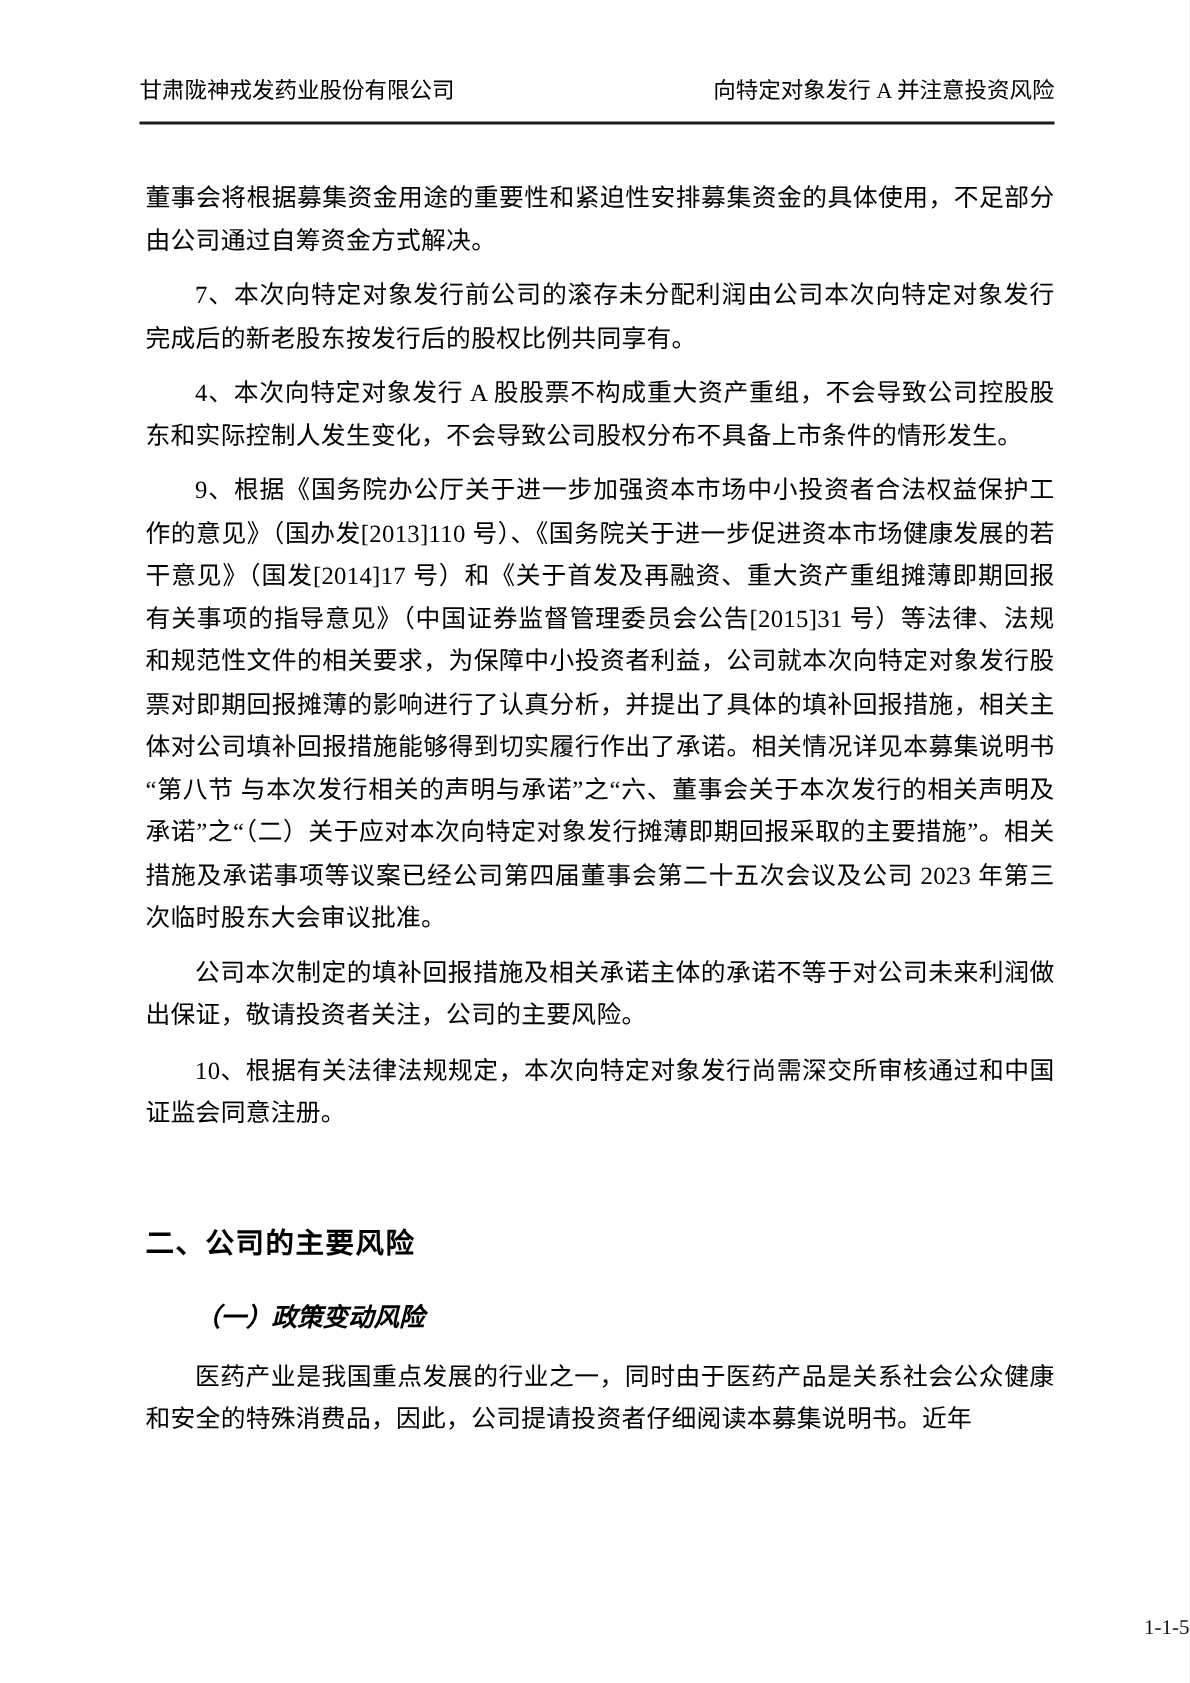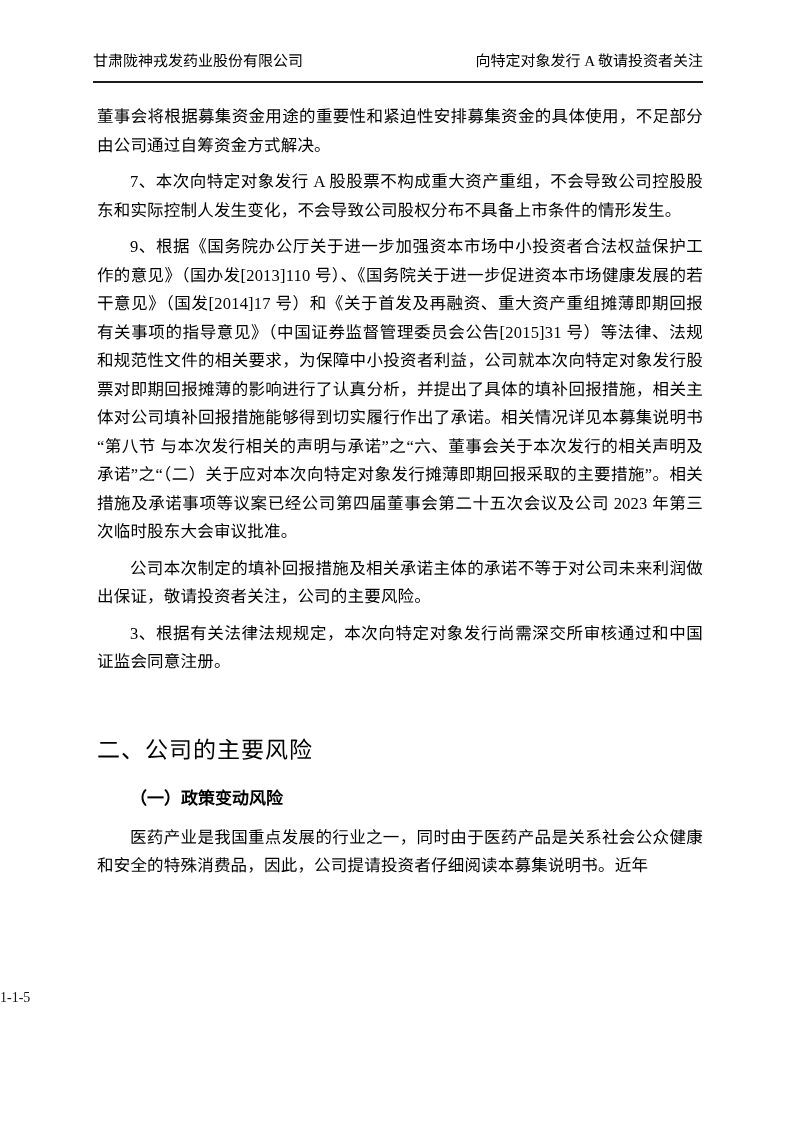--- a/index.html
+++ b/index.html
@@ -22,82 +22,84 @@
     display: flex;
     justify-content: space-between;
     font-size: 15px;
     line-height: 22px;
     padding-bottom: 9px;
     border-bottom: 2px solid #1c1c1c;
   }
   .content {
     position: absolute;
     left: 97px;
-    top: 103px;
+    top: 118px;
     width: 606px;
   }
   p.body-text {
     font-size: 16.5px;
     line-height: 28.5px;
     text-align: justify;
     text-indent: 33px;
     margin-bottom: 8px;
     letter-spacing: 0.2px;
   }
   p.no-indent { text-indent: 0; }
   h2.section-heading {
     font-family: "Liberation Sans", "DejaVu Sans", sans-serif;
-    font-size: 23px;
+    font-size: 19px;
     line-height: 26px;
-    font-weight: normal;
+    font-weight: bold;
     margin-top: 60px;
     margin-bottom: 26px;
     letter-spacing: 1px;
   }
   h3.subsection-heading {
     font-family: "Liberation Sans", "DejaVu Sans", sans-serif;
     font-size: 17px;
     line-height: 20px;
     font-weight: bold;
     text-indent: 33px;
     margin-top: 12px;
     margin-bottom: 15px;
+    font-style: italic;
   }
   .footer {
     position: absolute;
     left: 0;
-    top: 990px;
+    top: 1078px;
     width: 100%;
-    text-align: left;
+    text-align: right;
     font-size: 14px;
     color: #111111;
   }
 </style>
 </head>
 <body>
 
 <div class="page">
 
   <div class="header">
     <span>甘肃陇神戎发药业股份有限公司</span>
-    <span>向特定对象发行 A 敬请投资者关注</span>
+    <span>向特定对象发行 A 并注意投资风险</span>
   </div>
 
   <div class="content">
 
     <p class="body-text no-indent">董事会将根据募集资金用途的重要性和紧迫性安排募集资金的具体使用，不足部分由公司通过自筹资金方式解决。</p>
 
+    <p class="body-text">7、本次向特定对象发行前公司的滚存未分配利润由公司本次向特定对象发行完成后的新老股东按发行后的股权比例共同享有。</p>
 
-    <p class="body-text">7、本次向特定对象发行 A 股股票不构成重大资产重组，不会导致公司控股股东和实际控制人发生变化，不会导致公司股权分布不具备上市条件的情形发生。</p>
+    <p class="body-text">4、本次向特定对象发行 A 股股票不构成重大资产重组，不会导致公司控股股东和实际控制人发生变化，不会导致公司股权分布不具备上市条件的情形发生。</p>
 
     <p class="body-text">9、根据《国务院办公厅关于进一步加强资本市场中小投资者合法权益保护工作的意见》（国办发[2013]110 号）、《国务院关于进一步促进资本市场健康发展的若干意见》（国发[2014]17 号）和《关于首发及再融资、重大资产重组摊薄即期回报有关事项的指导意见》（中国证券监督管理委员会公告[2015]31 号）等法律、法规和规范性文件的相关要求，为保障中小投资者利益，公司就本次向特定对象发行股票对即期回报摊薄的影响进行了认真分析，并提出了具体的填补回报措施，相关主体对公司填补回报措施能够得到切实履行作出了承诺。相关情况详见本募集说明书“第八节 与本次发行相关的声明与承诺”之“六、董事会关于本次发行的相关声明及承诺”之“（二）关于应对本次向特定对象发行摊薄即期回报采取的主要措施”。相关措施及承诺事项等议案已经公司第四届董事会第二十五次会议及公司 2023 年第三次临时股东大会审议批准。</p>
 
     <p class="body-text">公司本次制定的填补回报措施及相关承诺主体的承诺不等于对公司未来利润做出保证，敬请投资者关注，公司的主要风险。</p>
 
-    <p class="body-text">3、根据有关法律法规规定，本次向特定对象发行尚需深交所审核通过和中国证监会同意注册。</p>
+    <p class="body-text">10、根据有关法律法规规定，本次向特定对象发行尚需深交所审核通过和中国证监会同意注册。</p>
 
     <h2 class="section-heading">二、公司的主要风险</h2>
 
 
     <h3 class="subsection-heading">（一）政策变动风险</h3>
 
     <p class="body-text">医药产业是我国重点发展的行业之一，同时由于医药产品是关系社会公众健康和安全的特殊消费品，因此，公司提请投资者仔细阅读本募集说明书。近年</p>
 
   </div>
 

